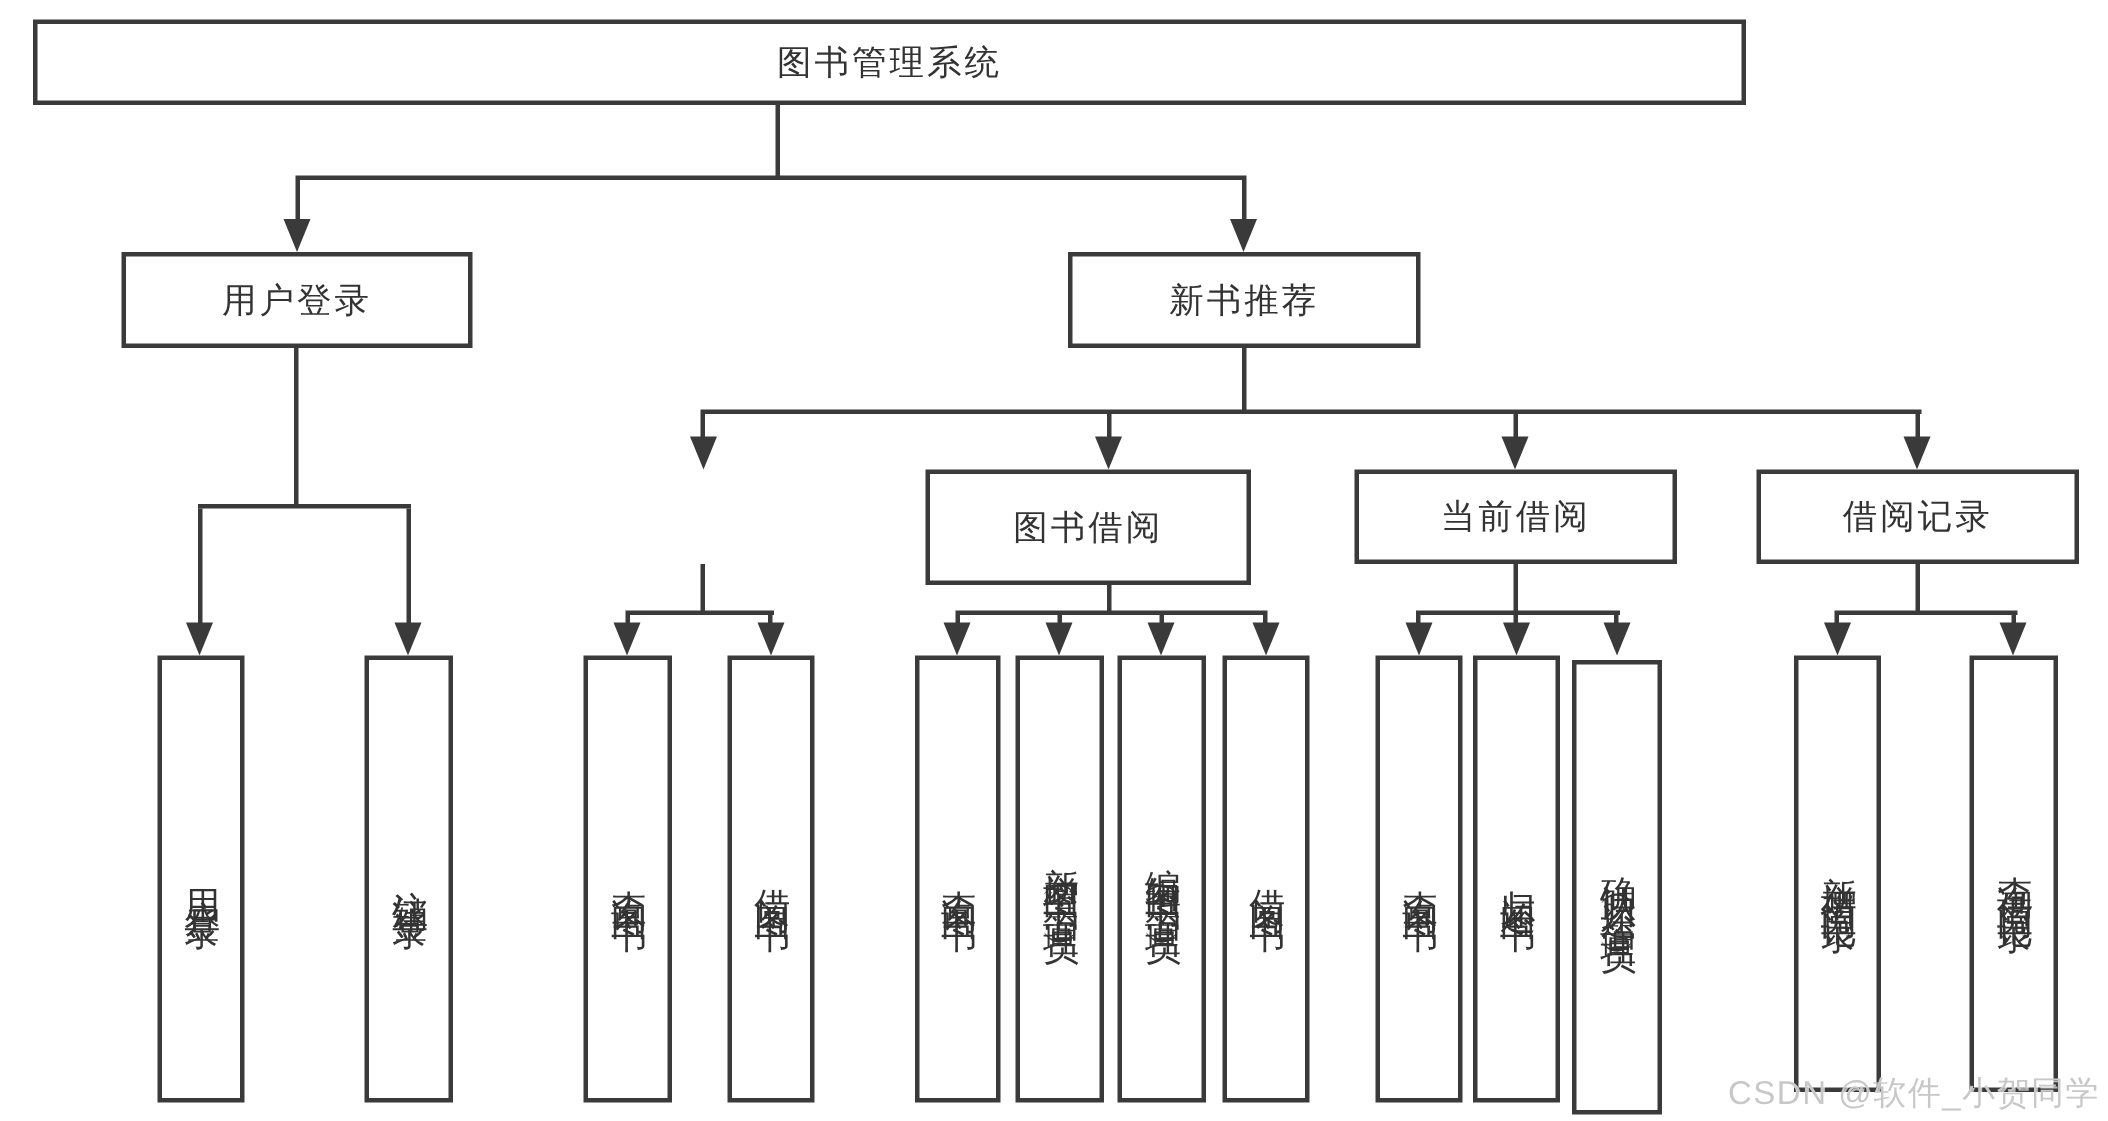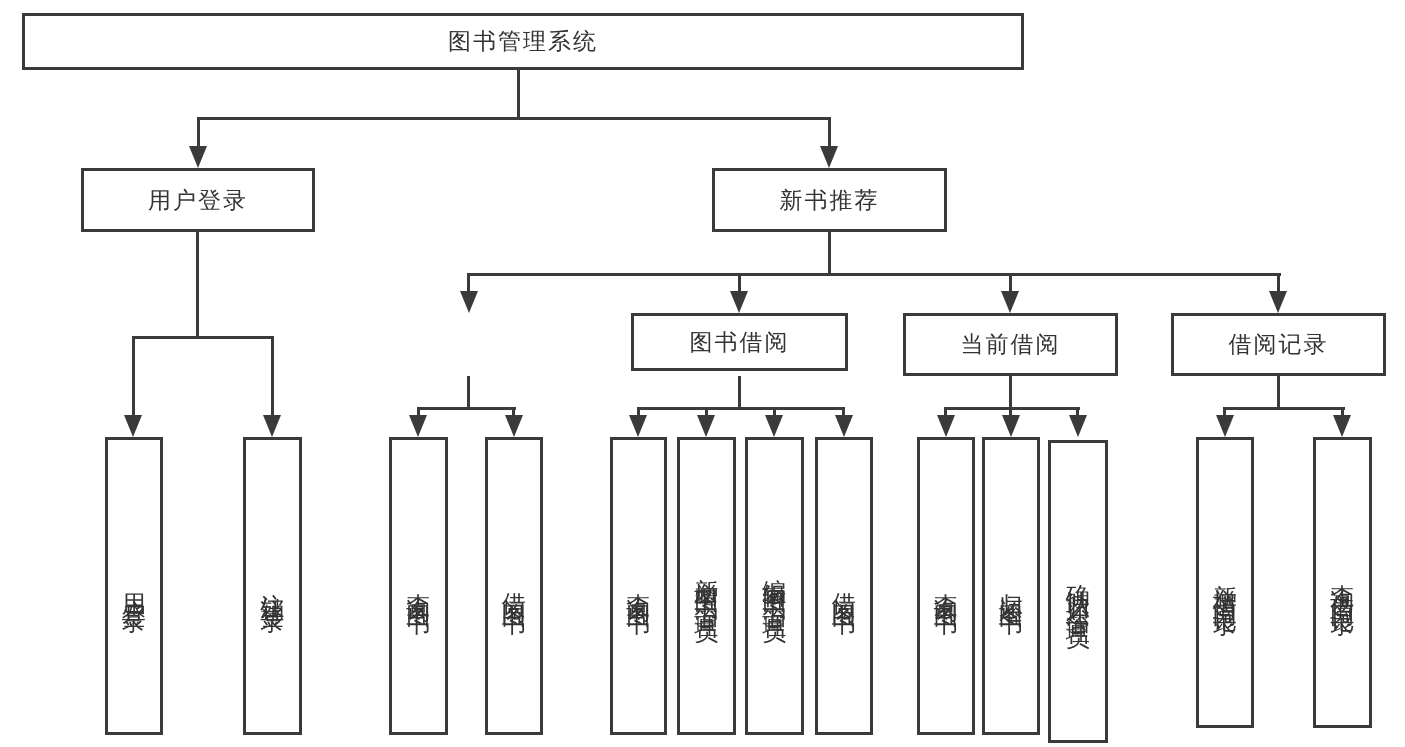--- a/index.html
+++ b/index.html
@@ -85,32 +85,32 @@
   <div class="ln" style="left:1076px;top:410px;width:3px;height:7px"></div>
   <div class="ar" style="left:1069px;top:415px"></div>
 
   <div class="ln" style="left:1277px;top:376px;width:3px;height:34px"></div>
   <div class="ln" style="left:1223px;top:407px;width:122px;height:3px"></div>
   <div class="ln" style="left:1223px;top:410px;width:3px;height:7px"></div>
   <div class="ar" style="left:1216px;top:415px"></div>
   <div class="ln" style="left:1341px;top:410px;width:3px;height:7px"></div>
   <div class="ar" style="left:1333px;top:415px"></div>
 
-  <div class="b" style="left:22px;top:13px;width:1002px;height:57px">
+  <div class="b" style="left:22px;top:13px;width:1142px;height:57px">
     <span>图书管理系统</span>
   </div>
 
   <div class="b" style="left:81px;top:168px;width:234px;height:64px">
     <span>用户登录</span>
   </div>
   <div class="b" style="left:712px;top:168px;width:235px;height:64px">
     <span>新书推荐</span>
   </div>
 
-  <div class="b" style="left:631px;top:313px;width:217px;height:58px">
+  <div class="b" style="left:617px;top:313px;width:217px;height:77px">
     <span>图书借阅</span>
   </div>
   <div class="b" style="left:1171px;top:313px;width:215px;height:63px">
     <span>借阅记录</span>
   </div>
   <div class="b" style="left:903px;top:313px;width:215px;height:63px">
     <span>当前借阅</span>
   </div>
 
   <div class="b lf" style="left:105px;top:437px;width:58px;height:298px">
@@ -150,14 +150,15 @@
     <span class="vt">确认归还（管理员）</span>
   </div>
 
   <div class="b lf" style="left:1196px;top:437px;width:58px;height:291px">
     <span class="vt">新增借阅记录</span>
   </div>
   <div class="b lf" style="left:1313px;top:437px;width:59px;height:291px">
     <span class="vt">查询借阅记录</span>
   </div>
 
+  <div class="wm">CSDN @软件_小贺同学</div>
 
 </div>
 
 </body></html>

